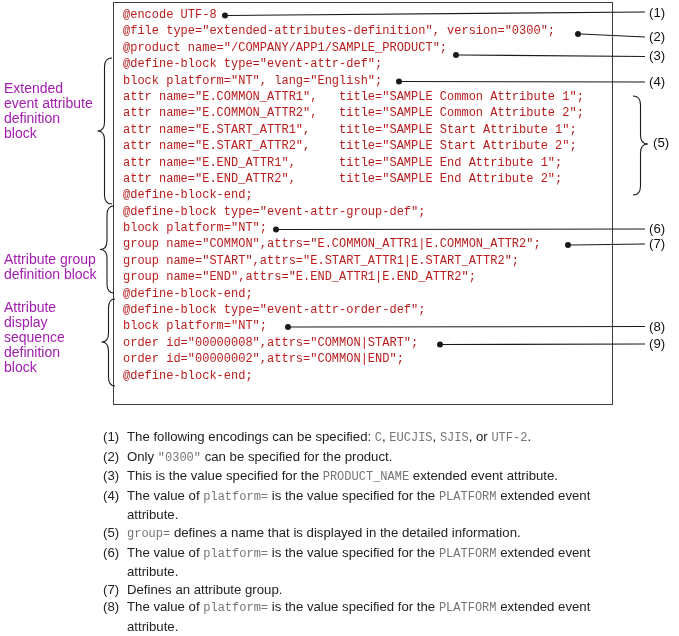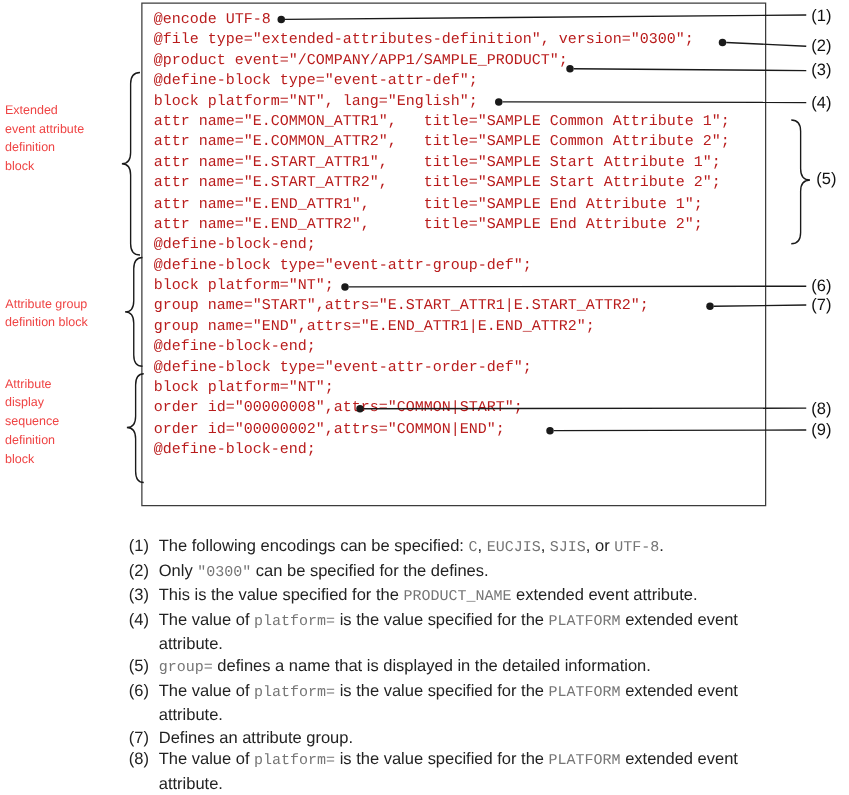--- a/index.html
+++ b/index.html
@@ -10,68 +10,69 @@
   }
   #codebox {
     position:absolute; left:113px; top:2px; width:500px; height:403px;
     border:1px solid #3c3c3c; padding:4px 0 0 9px; background:#fff;
   }
   .code-line {
     font-family:Liberation Mono, monospace; font-size:12px;
     line-height:16.4px; height:16.4px; white-space:pre; color:#b91c1c;
   }
   .side-label {
-    position:absolute; left:4px; font-size:10px; line-height:15px;
-    white-space:pre-line; color:#ef4444;
+    position:absolute; left:4px; font-size:14px; line-height:15px;
+    white-space:pre-line; color:#a21caf;
   }
   .callout-num {
     position:absolute; left:649px; font-size:13.2px; line-height:18px; color:#111111;
   }
   #annot-svg { position:absolute; left:0; top:0; }
   #notes { position:absolute; left:103px; top:428px; width:574px; }
   .note-row { display:flex; font-size:13.2px; line-height:17.6px; color:#222222; }
   .note-num { width:24px; flex:0 0 24px; }
   .note-text { flex:1; }
   .note-text .mono {
     font-family:"Liberation Mono", monospace; font-size:12px; color:#757575;
   }
 </style>
 </head>
 <body>
 
 <div id="codebox">
     <div class="code-line">@encode UTF-8</div>
     <div class="code-line">@file type="extended-attributes-definition", version="0300";</div>
-    <div class="code-line">@product event="/COMPANY/APP1/SAMPLE_PRODUCT";</div>
+    <div class="code-line">@product name="/COMPANY/APP1/SAMPLE_PRODUCT";</div>
     <div class="code-line">@define-block type="event-attr-def";</div>
     <div class="code-line">block platform="NT", lang="English";</div>
     <div class="code-line">attr name="E.COMMON_ATTR1",   title="SAMPLE Common Attribute 1";</div>
     <div class="code-line">attr name="E.COMMON_ATTR2",   title="SAMPLE Common Attribute 2";</div>
     <div class="code-line">attr name="E.START_ATTR1",    title="SAMPLE Start Attribute 1";</div>
     <div class="code-line">attr name="E.START_ATTR2",    title="SAMPLE Start Attribute 2";</div>
     <div class="code-line">attr name="E.END_ATTR1",      title="SAMPLE End Attribute 1";</div>
     <div class="code-line">attr name="E.END_ATTR2",      title="SAMPLE End Attribute 2";</div>
     <div class="code-line">@define-block-end;</div>
     <div class="code-line">@define-block type="event-attr-group-def";</div>
     <div class="code-line">block platform="NT";</div>
+    <div class="code-line">group name="COMMON",attrs="E.COMMON_ATTR1|E.COMMON_ATTR2";</div>
     <div class="code-line">group name="START",attrs="E.START_ATTR1|E.START_ATTR2";</div>
     <div class="code-line">group name="END",attrs="E.END_ATTR1|E.END_ATTR2";</div>
     <div class="code-line">@define-block-end;</div>
     <div class="code-line">@define-block type="event-attr-order-def";</div>
     <div class="code-line">block platform="NT";</div>
     <div class="code-line">order id="00000008",attrs="COMMON|START";</div>
     <div class="code-line">order id="00000002",attrs="COMMON|END";</div>
     <div class="code-line">@define-block-end;</div>
   </div>
 
 <div class="side-label" style="top:81px;">Extended
 event attribute
 definition
 block</div>
-<div class="side-label" style="top:236px;text-align:center;">Attribute group
+<div class="side-label" style="top:252px;">Attribute group
 definition block</div>
 <div class="side-label" style="top:300px;">Attribute
 display
 sequence
 definition
 block</div>
 
 <span class="callout-num" style="top:4px;">(1)</span>
 <span class="callout-num" style="top:28px;">(2)</span>
 <span class="callout-num" style="top:47px;">(3)</span>
@@ -108,25 +109,25 @@
     <circle cx="276" cy="229.5" r="3"></circle>
     <circle cx="568" cy="245" r="3"></circle>
     <circle cx="288" cy="327" r="3"></circle>
     <circle cx="440" cy="344.5" r="3"></circle>
   </g>
 </svg>
 
 <div id="notes">
     <div class="note-row">
     <span class="note-num">(1)</span>
-    <span class="note-text"><span>The following encodings can be specified: </span><span class="mono">C</span><span>, </span><span class="mono">EUCJIS</span><span>, </span><span class="mono">SJIS</span><span>, or </span><span class="mono">UTF-8</span><span>.</span></span>
+    <span class="note-text"><span>The following encodings can be specified: </span><span class="mono">C</span><span>, </span><span class="mono">EUCJIS</span><span>, </span><span class="mono">SJIS</span><span>, or </span><span class="mono">UTF-2</span><span>.</span></span>
   </div>
     <div class="note-row">
     <span class="note-num">(2)</span>
-    <span class="note-text"><span>Only </span><span class="mono">"0300"</span><span> can be specified for the defines.</span></span>
+    <span class="note-text"><span>Only </span><span class="mono">"0300"</span><span> can be specified for the product.</span></span>
   </div>
     <div class="note-row">
     <span class="note-num">(3)</span>
     <span class="note-text"><span>This is the value specified for the </span><span class="mono">PRODUCT_NAME</span><span> extended event attribute.</span></span>
   </div>
     <div class="note-row">
     <span class="note-num">(4)</span>
     <span class="note-text"><span>The value of </span><span class="mono">platform=</span><span> is the value specified for the </span><span class="mono">PLATFORM</span><span> extended event</span><br><span>attribute.</span></span>
   </div>
     <div class="note-row">

